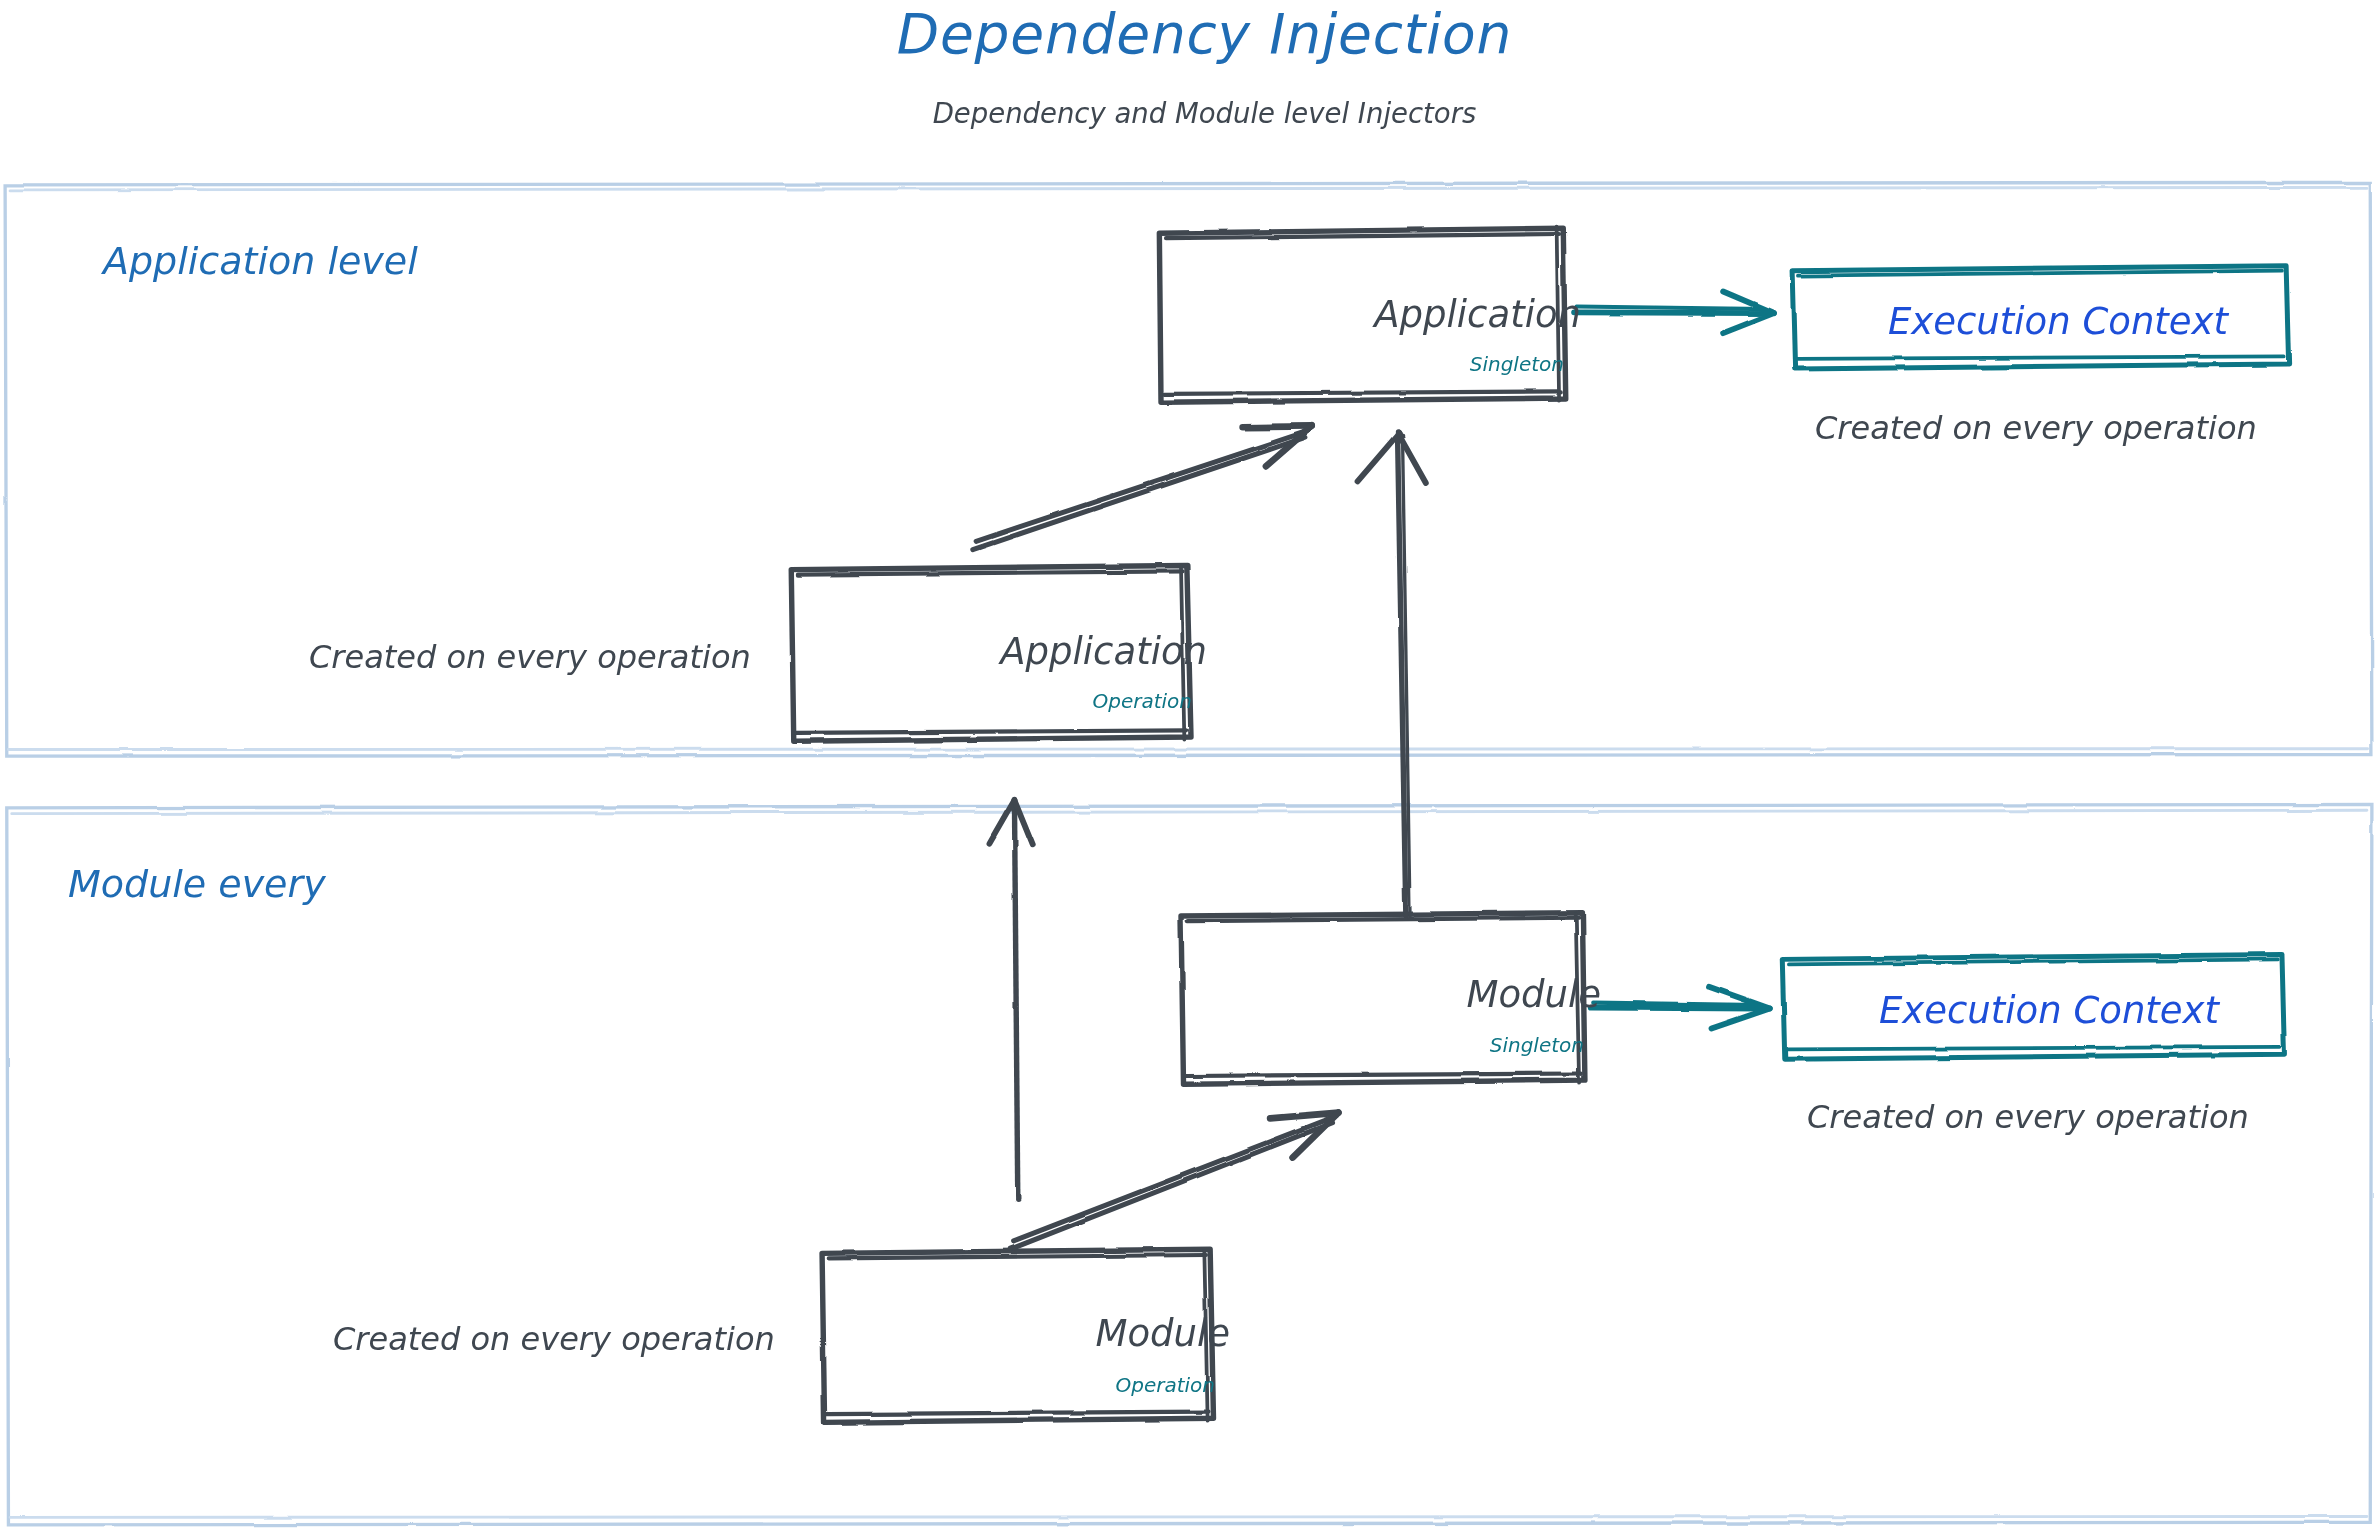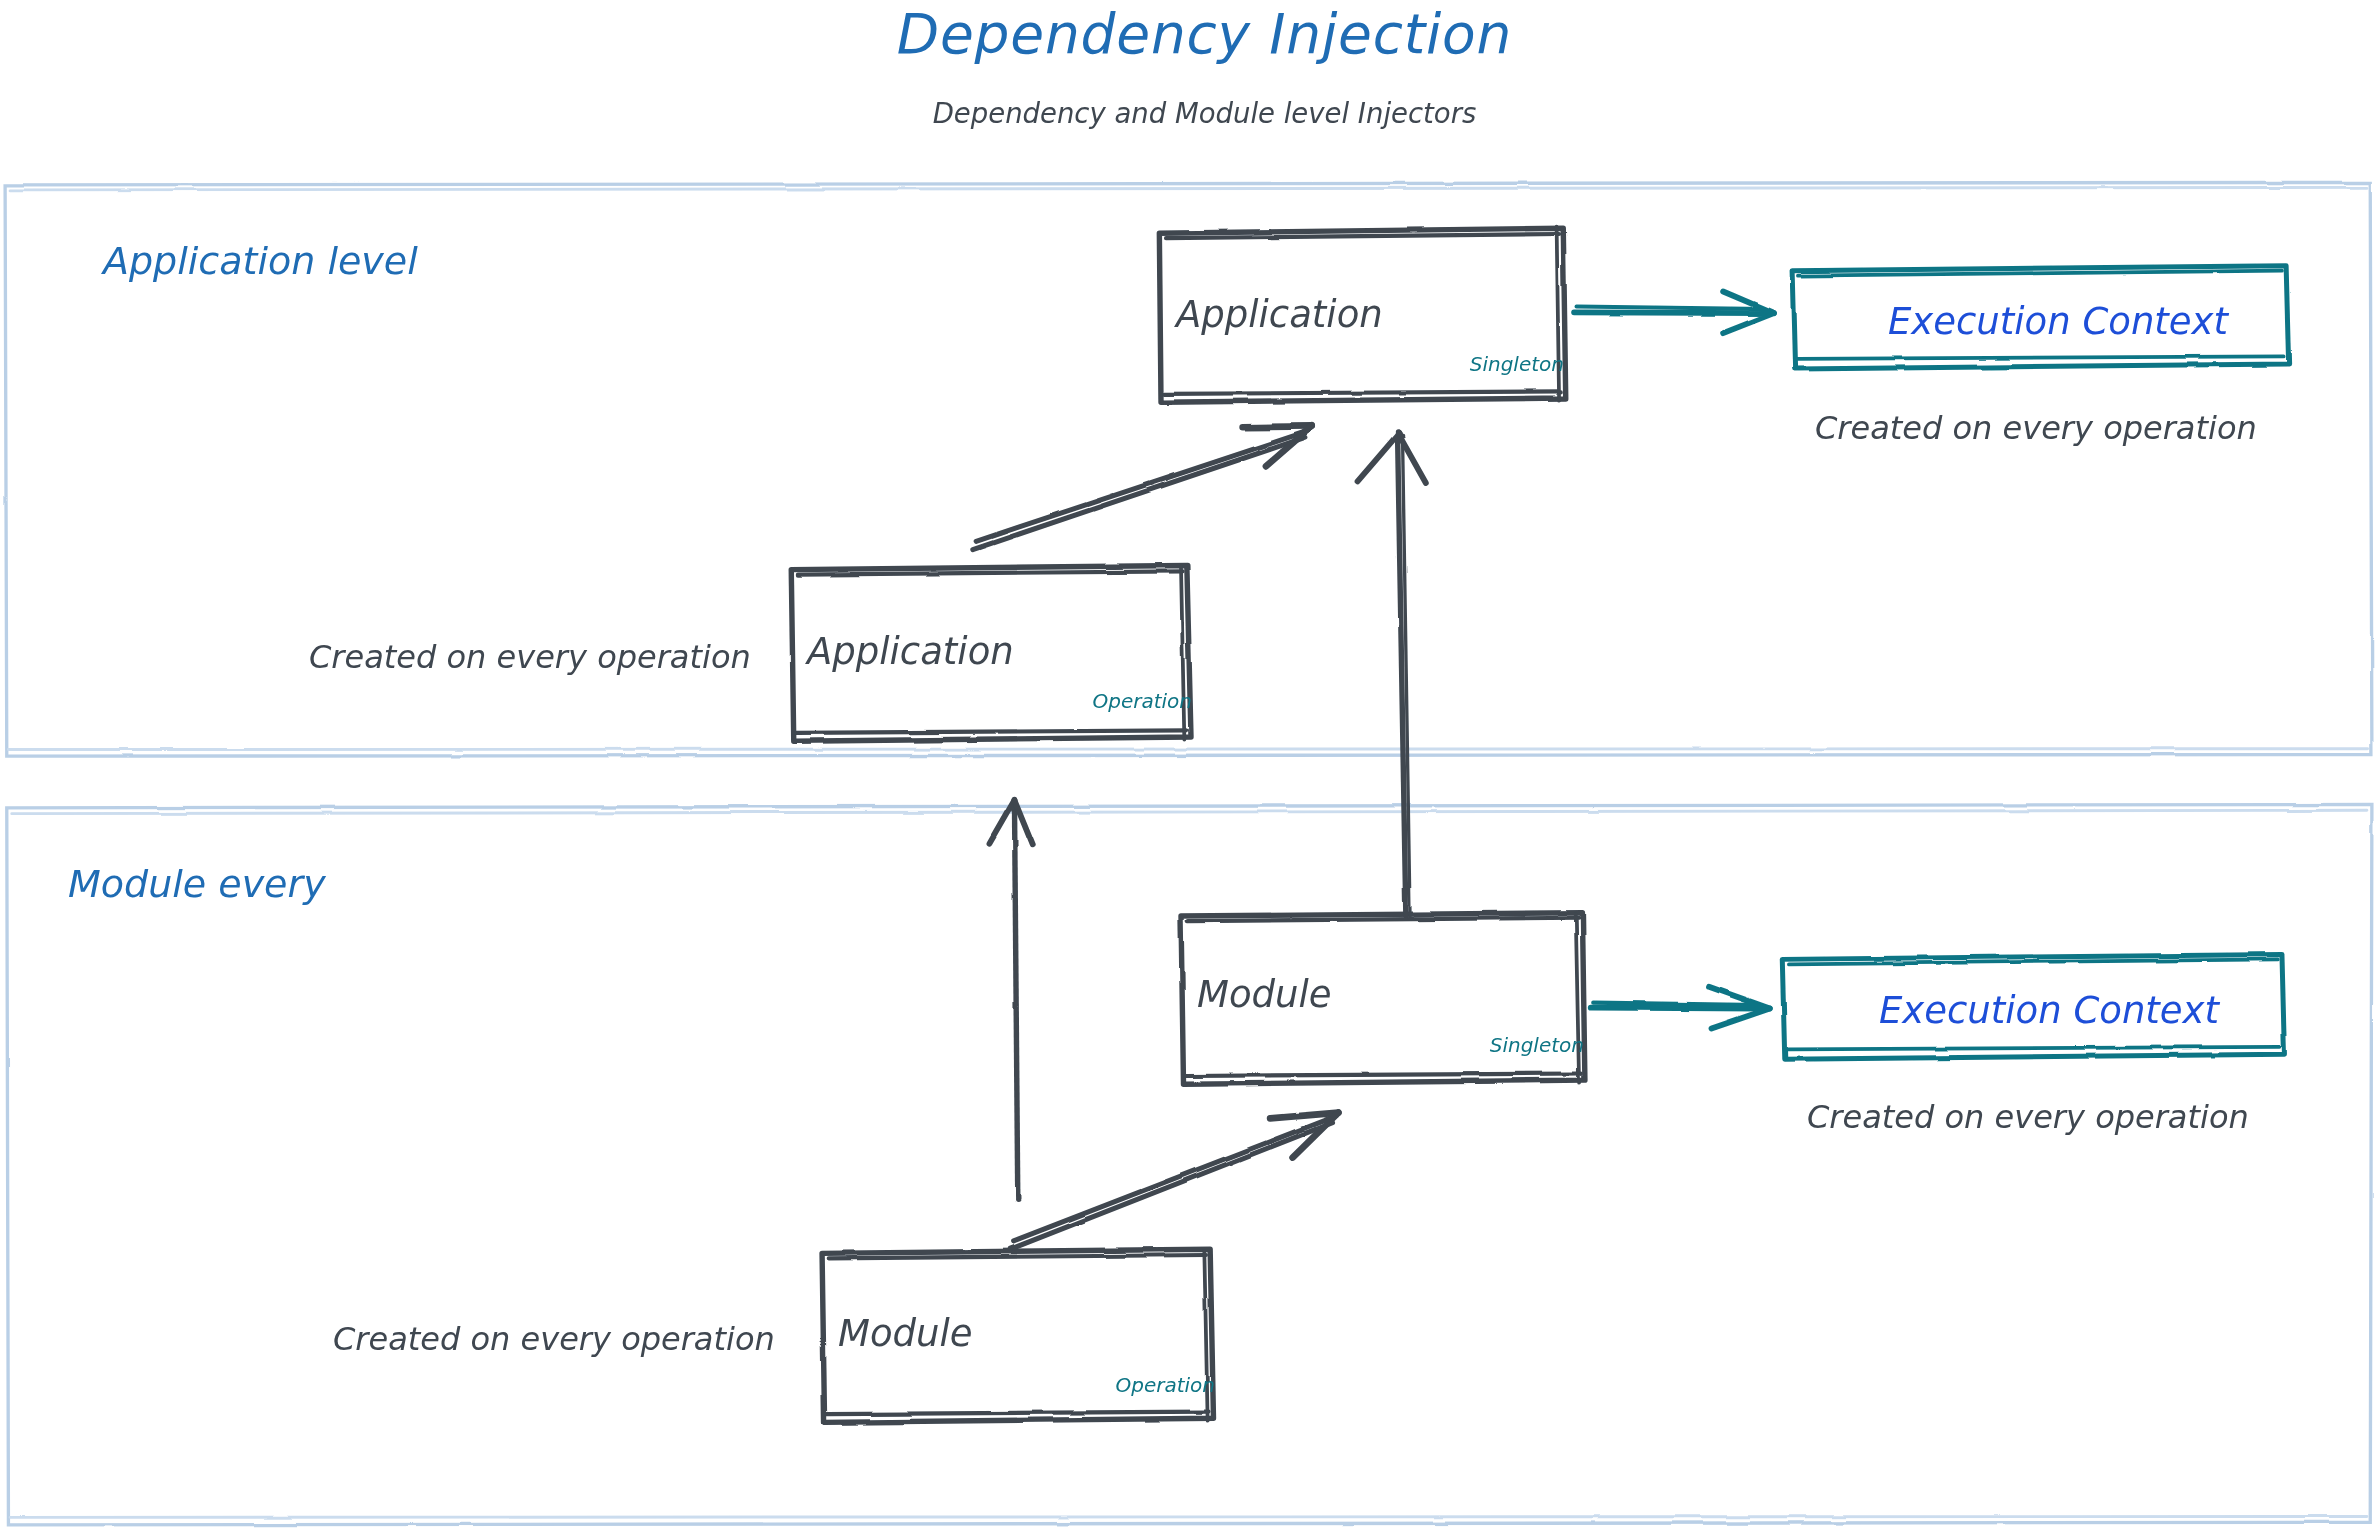--- a/index.html
+++ b/index.html
@@ -55,21 +55,21 @@
     color: #1f6cb4;
     font-style: italic;
   }
   #app-level-label { left: 52px; top: 242px; margin-left: 35px; }
   #mod-level-label { left: 52px; top: 865px; }
 
   .box-title {
     font-size: 37px;
     color: #3f4750;
     font-style: italic;
-    text-align: left;
+    text-align: right;
   }
   .box-scope {
     font-size: 20px;
     color: #0f7585;
     font-style: italic;
     text-align: right;
   }
   .ec-title {
     font-size: 37px;
     color: #1d4ed8;

